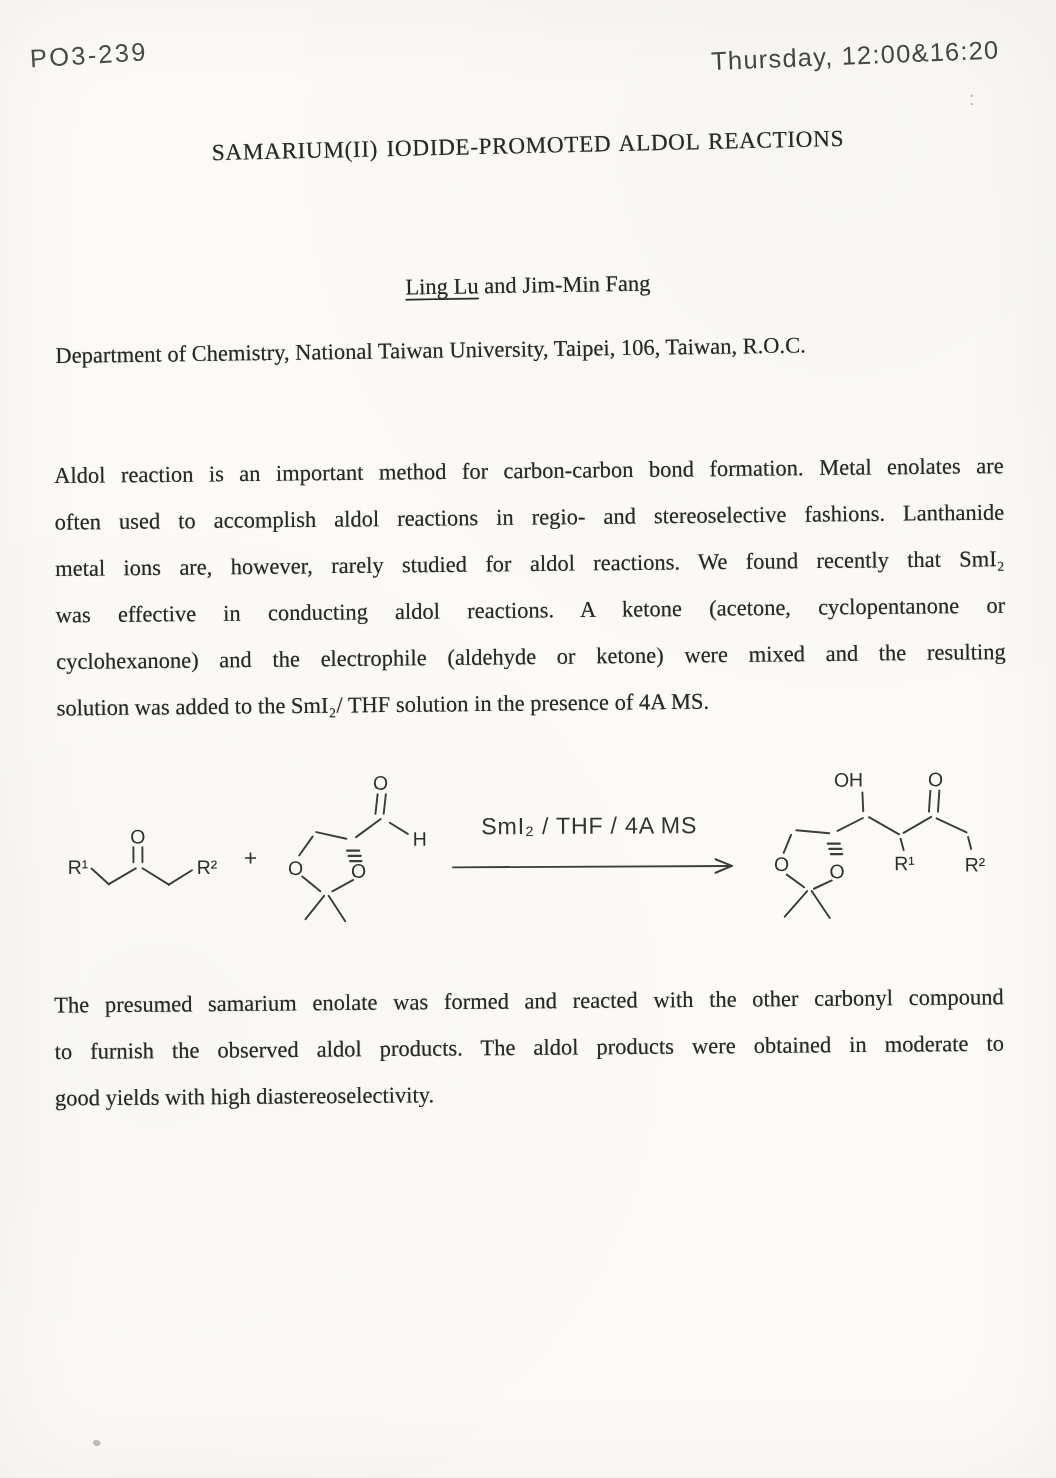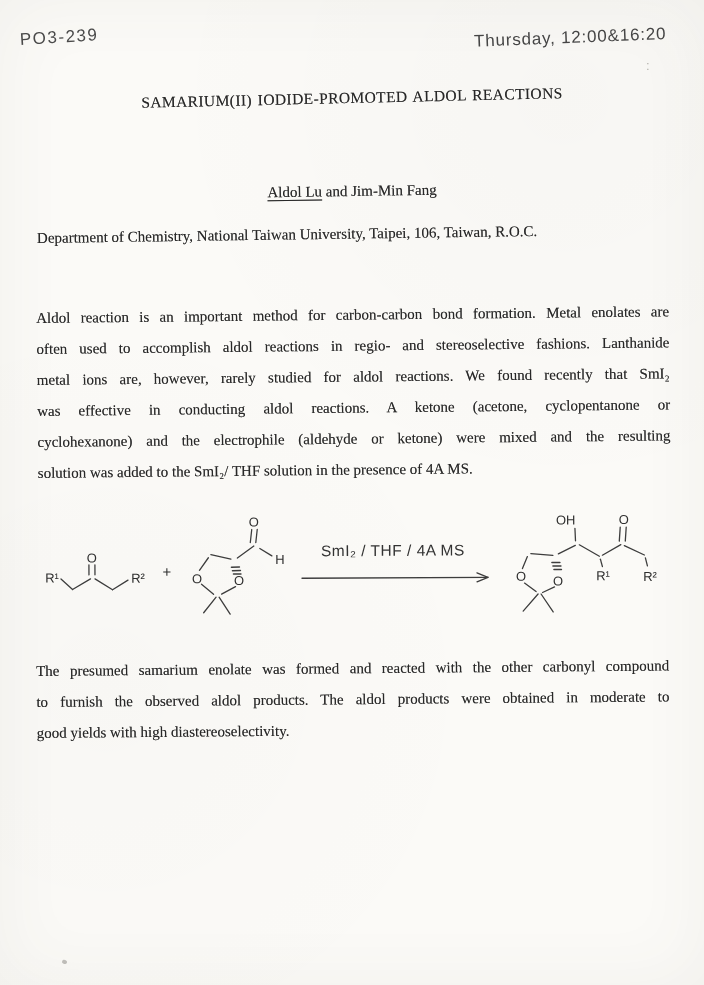--- a/index.html
+++ b/index.html
@@ -91,21 +91,21 @@
 <body>
 
 <div class="page">
 
   <div class="header-id">PO3-239</div>
   <div class="header-time">Thursday, 12:00&amp;16:20</div>
   <div class="stray-mark">:</div>
 
   <h1 class="title soft">SAMARIUM(II) IODIDE-PROMOTED ALDOL REACTIONS</h1>
 
-  <div class="authors soft"><span class="underline">Aldol Lu</span><span> and Jim-Min Fang</span></div>
+  <div class="authors soft"><span class="underline">Ling Lu</span><span> and Jim-Min Fang</span></div>
 
   <div class="affiliation soft">Department of Chemistry, National Taiwan University, Taipei, 106, Taiwan, R.O.C.</div>
 
   <div class="para para1 soft">
     <div class="line just">Aldol reaction is an important method for carbon-carbon bond formation. Metal enolates are</div>
     <div class="line just">often used to accomplish aldol reactions in regio- and stereoselective fashions. Lanthanide</div>
     <div class="line just">metal ions are, however, rarely studied for aldol reactions. We found recently that SmI₂</div>
     <div class="line just">was effective in conducting aldol reactions. A ketone (acetone, cyclopentanone or</div>
     <div class="line just">cyclohexanone) and the electrophile (aldehyde or ketone) were mixed and the resulting</div>
     <div class="line">solution was added to the SmI₂/ THF solution in the presence of 4A MS.</div>

